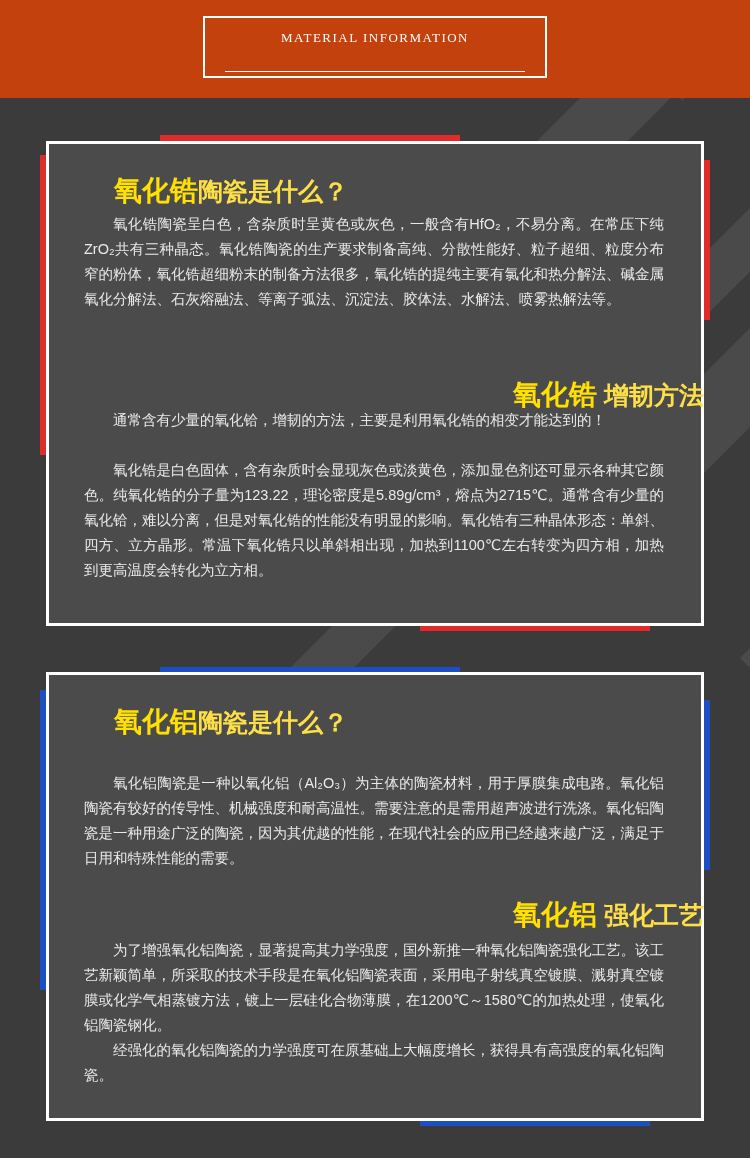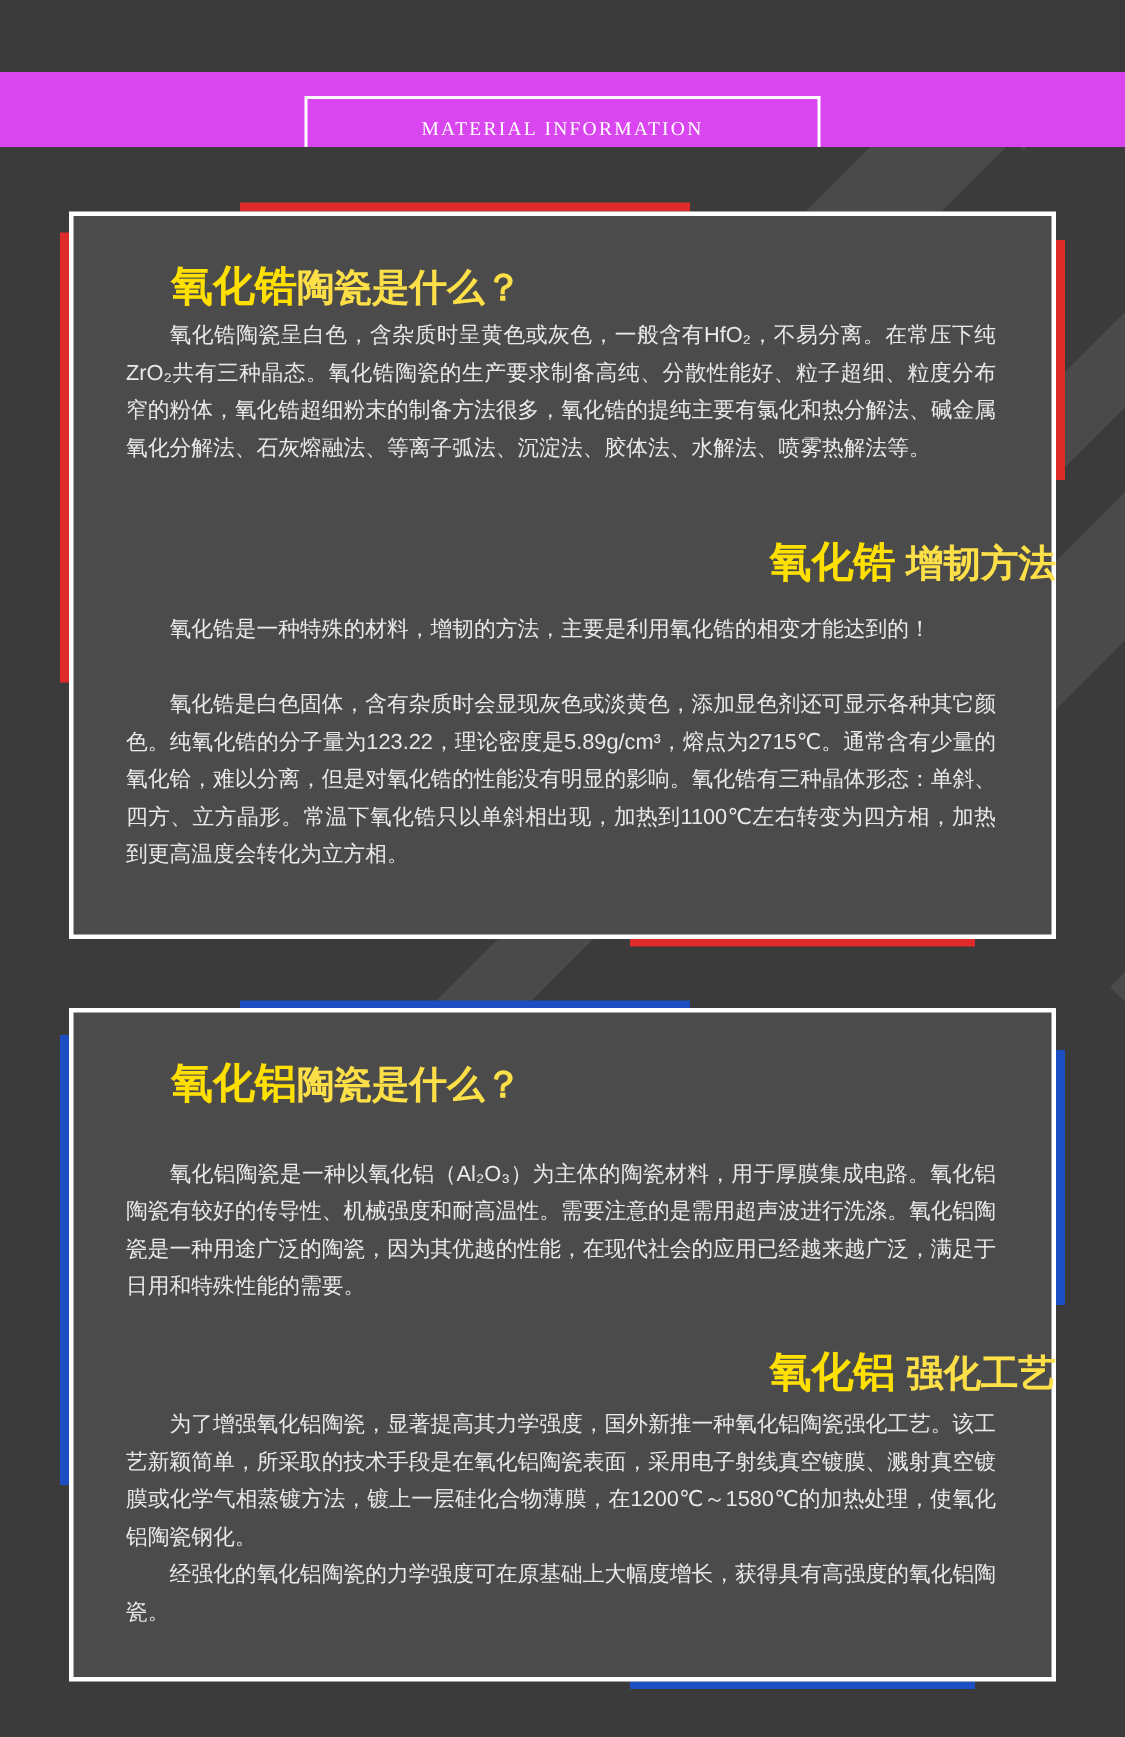--- a/index.html
+++ b/index.html
@@ -14,23 +14,22 @@
     overflow: hidden;
     font-family: "Liberation Sans", "DejaVu Sans", sans-serif;
   }
 
   
   .header {
     position: absolute;
     left: 0; top: 0;
     width: 750px;
     height: 98px;
-    background: #d946ef;
+    background: #c2410c;
     overflow: hidden;
-    margin-top: 48px;
   }
   .header-box {
     position: absolute;
     left: 203px;
     top: 16px;
     width: 344px;
     height: 62px;
     border: 2px solid #ffffff;
     box-sizing: border-box;
   }
@@ -166,24 +165,24 @@
 <div class="accent acc-red-right"></div>
 <div class="accent acc-red-bot"></div>
 
 <div class="card card-1"></div>
 
 <div class="sec-head left" style="top:172px;">
   <span class="big hl-yellow">氧化锆</span><span class="hl-white">陶瓷是什么？</span>
 </div>
 <div class="para" style="left:84px; top:212px; width:580px;">氧化锆陶瓷呈白色，含杂质时呈黄色或灰色，一般含有HfO₂，不易分离。在常压下纯ZrO₂共有三种晶态。氧化锆陶瓷的生产要求制备高纯、分散性能好、粒子超细、粒度分布窄的粉体，氧化锆超细粉末的制备方法很多，氧化锆的提纯主要有氯化和热分解法、碱金属氧化分解法、石灰熔融法、等离子弧法、沉淀法、胶体法、水解法、喷雾热解法等。</div>
 
-<div class="sec-head right" style="top:356px;text-align:right;">
+<div class="sec-head right" style="top:376px;text-align:right;">
   <span class="big hl-yellow">氧化锆</span>&nbsp;<span class="hl-white">增韧方法</span>
 </div>
-<div class="para" style="left:84px; top:408px; width:580px;">氧化锆是一种特殊的材料，增韧的方法，主要是利用氧化锆的相变才能达到的！</div>
+<div class="para" style="left:84px; top:408px; width:580px;">通常含有少量的氧化铪，增韧的方法，主要是利用氧化锆的相变才能达到的！</div>
 <div class="para" style="left:84px; top:458px; width:580px;">氧化锆是白色固体，含有杂质时会显现灰色或淡黄色，添加显色剂还可显示各种其它颜色。纯氧化锆的分子量为123.22，理论密度是5.89g/cm³，熔点为2715℃。通常含有少量的氧化铪，难以分离，但是对氧化锆的性能没有明显的影响。氧化锆有三种晶体形态：单斜、四方、立方晶形。常温下氧化锆只以单斜相出现，加热到1100℃左右转变为四方相，加热到更高温度会转化为立方相。</div>
 
 <div class="accent acc-blue-top"></div>
 <div class="accent acc-blue-left"></div>
 <div class="accent acc-blue-right"></div>
 <div class="accent acc-blue-bot"></div>
 
 <div class="card card-2"></div>
 
 <div class="sec-head left" style="top:703px;">

